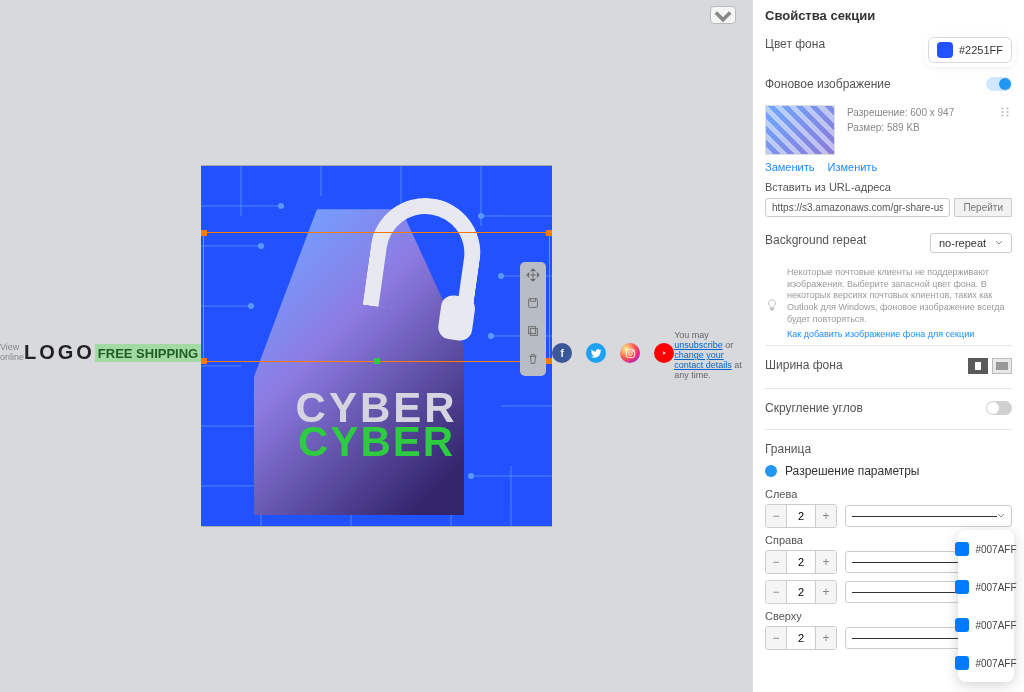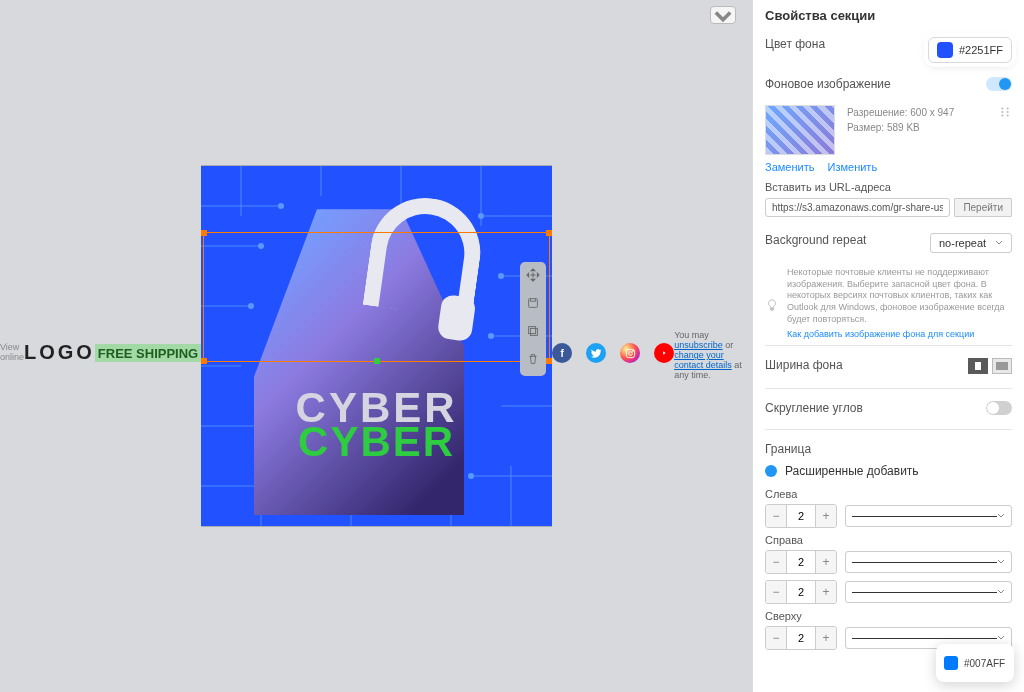--- a/index.html
+++ b/index.html
@@ -71,21 +71,21 @@
 .adv .dot{width:12px;height:12px;border-radius:50%;background:#2196f3}
 .stepper-row{display:flex;align-items:center;gap:8px;margin-bottom:6px}
 .stepper{display:flex;border:1px solid #ccc;border-radius:3px;overflow:hidden}
 .stepper button{width:20px;height:22px;border:none;background:#f5f5f5;color:#888;font-size:12px}
 .stepper input{width:30px;border:none;text-align:center;font-size:11px;border-left:1px solid #ccc;border-right:1px solid #ccc}
 .style-sel{flex:1;border:1px solid #ccc;border-radius:3px;height:22px;display:flex;align-items:center;padding:0 6px;justify-content:space-between}
 .style-sel .line{flex:1;height:1px;background:#333}
 .side-lbl{font-size:11px;color:#555;margin:4px 0}
 
 
-.color-card{position:absolute;right:10px;bottom:10px;width:78px;background:#fff;border-radius:8px;box-shadow:0 3px 14px rgba(0,0,0,.18);padding:12px 8px;display:flex;flex-direction:row;gap:24px;align-items:center}
+.color-card{position:absolute;right:10px;bottom:10px;width:56px;background:#fff;border-radius:8px;box-shadow:0 3px 14px rgba(0,0,0,.18);padding:12px 8px;display:flex;flex-direction:column;gap:24px;align-items:center}
 .cc-item{display:flex;align-items:center;gap:6px;font-size:10px;color:#444}
 .cc-sw{width:14px;height:14px;border-radius:3px}
 </style>
 </head>
 <body>
 
 <div class="canvas-wrap">
   <div class="caret">
       <svg viewBox="0 0 10 10">
         <path d="M2 4l3 3 3-3" stroke="#888" fill="none" stroke-width="1.5"></path>
@@ -263,21 +263,21 @@
     <div class="toggle">
         <div class="knob"></div>
       </div>
   </div>
 
   <div class="divider"></div>
 
   <div class="border-title">Граница</div>
   <div class="adv">
     <div class="dot"></div>
-    <span>Расширенные добавить</span>
+    <span>Разрешение параметры</span>
   </div>
 
   <div class="side-lbl">Слева</div>
   <div class="stepper-row">
     <div class="stepper">
       <button>−</button>
       <input value="2" style="">
       <button>+</button>
     </div>
     <div class="style-sel">

